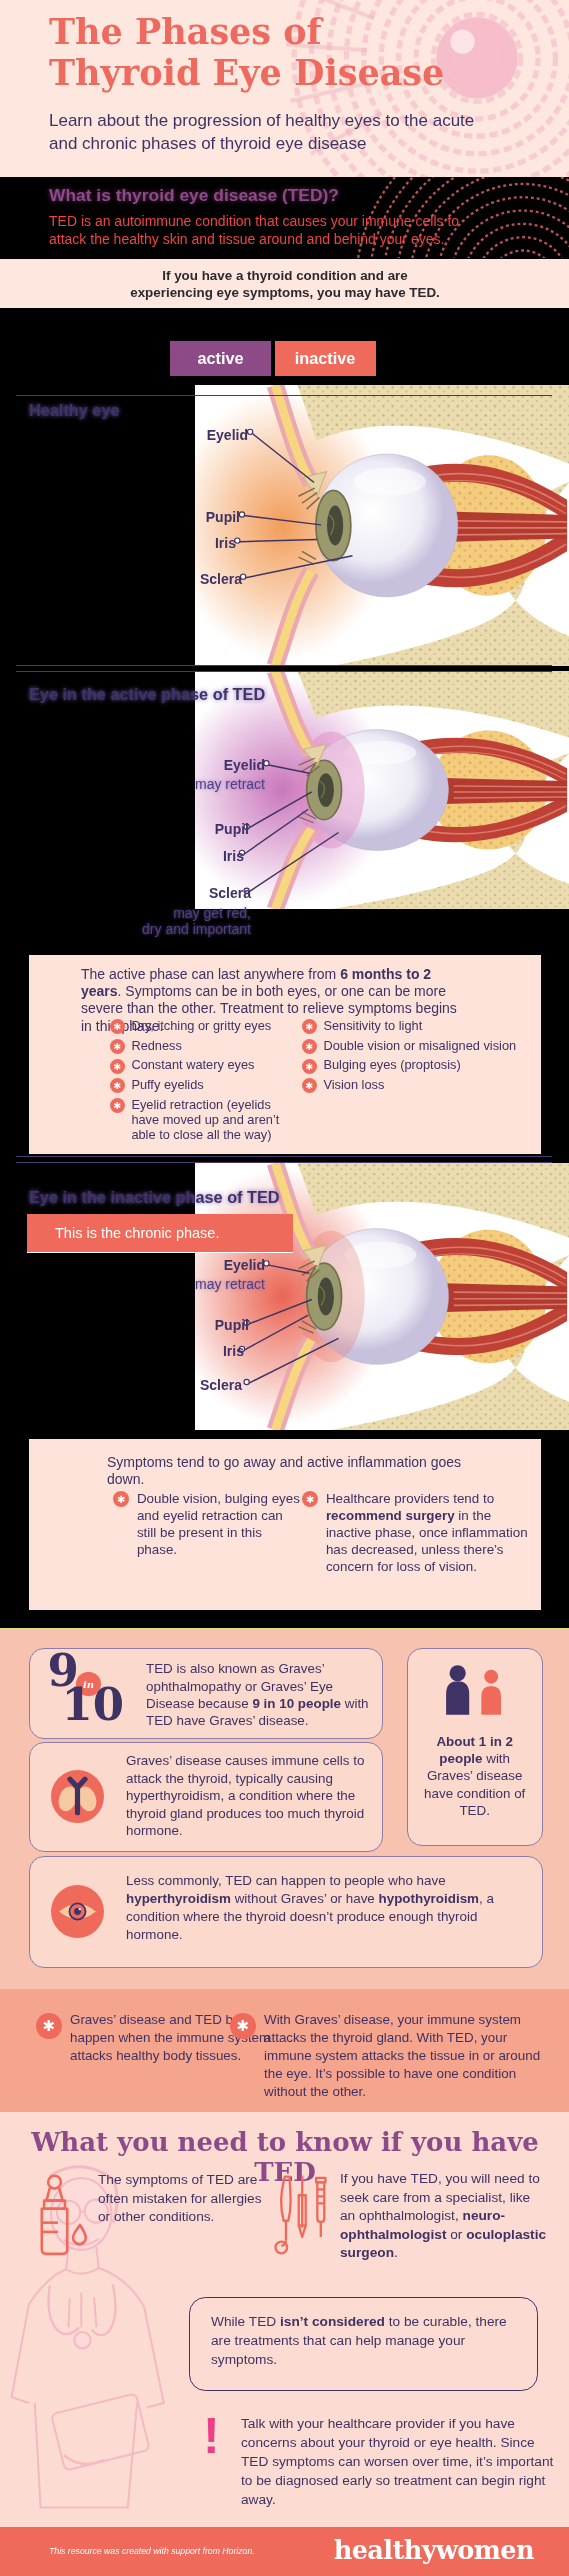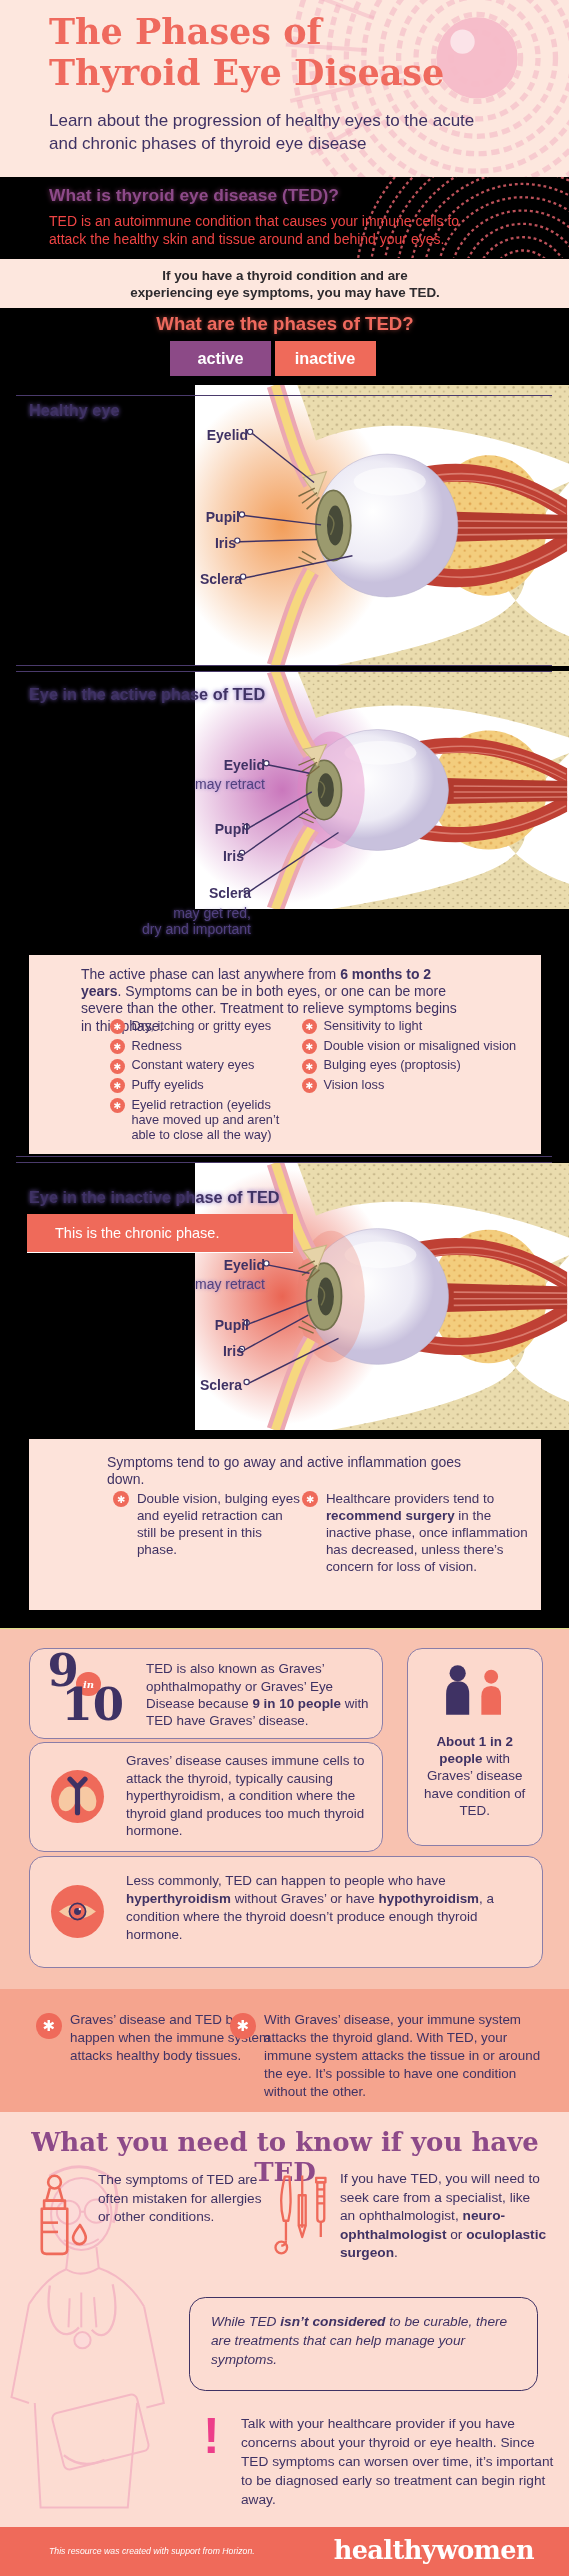--- a/index.html
+++ b/index.html
@@ -97,21 +97,21 @@
   .band .ast{position:absolute;width:25.6px;height:25.6px;font-size:15px;}
   .band .btxt{position:absolute;font-size:13.4px;line-height:18px;}
 
   
   .s6{top:2112px;height:415px;background:#fcdcd2;color:#3f3264;}
   .s6 h2{position:absolute;left:0;top:15px;width:570px;margin:0;text-align:center;
          font-family:"DejaVu Serif","Liberation Serif",serif;font-size:26px;color:#8d4a89;}
   .kcol{position:absolute;font-size:13.7px;line-height:18.6px;}
   .outbox{position:absolute;left:189px;top:185px;width:349px;height:94px;border:1.5px solid #3f3264;
           border-radius:16.3px;box-sizing:border-box;}
-  .outbox p{margin:14px 0 0 21px;width:302px;font-size:13.7px;line-height:19px;font-style:italic;}
+  .outbox p{margin:14px 0 0 21px;width:302px;font-size:13.7px;line-height:19px;}
   .bang{position:absolute;left:203px;top:298px;font-size:50px;font-weight:bold;color:#ed3e8a;line-height:52px;}
   .warn{position:absolute;left:241px;top:302px;width:314px;font-size:13.7px;line-height:19px;}
 
   
   .s7{top:2527px;height:49px;background:#ef6a5a;color:#fff;}
   .credit{position:absolute;left:49px;top:19px;font-size:8.7px;font-style:italic;}
   .logo{position:absolute;right:36px;top:8.1px;font-family:"DejaVu Serif","Liberation Serif",serif;
         font-size:25.6px;font-weight:bold;letter-spacing:-0.6px;}
 </style>
 </head>
@@ -161,21 +161,20 @@
         </svg></div>
     <h2>What is thyroid eye disease (TED)?</h2>
     <p>TED is an autoimmune condition that causes your immune cells to attack the healthy skin and tissue around and behind your eyes.</p>
   </section>
 
   <section class="sec s3">
     <p><span>If you have a thyroid condition and are</span><br><span>experiencing eye symptoms, you may have TED.</span></p>
   </section>
 
   <section class="sec s4">
-    <h2 class="phases-h">What are the phases of TED?</h2>
     <div class="btnrow">
       <button class="btn-active">active</button>
       <button class="btn-inactive">inactive</button>
     </div>
     <div class="hr1"></div>
 
     <div class="whitebox" id="eyebox1">
         <svg viewBox="0 0 645 480" preserveAspectRatio="none">
   <defs>
     <radialGradient id="gh">

